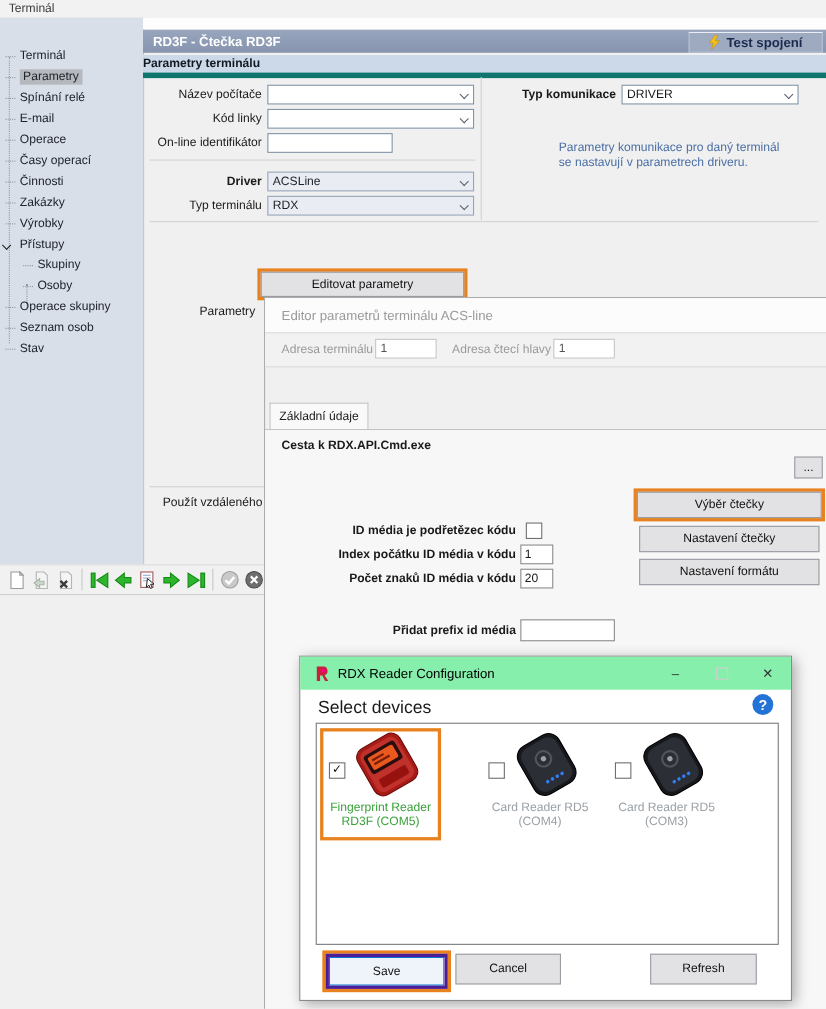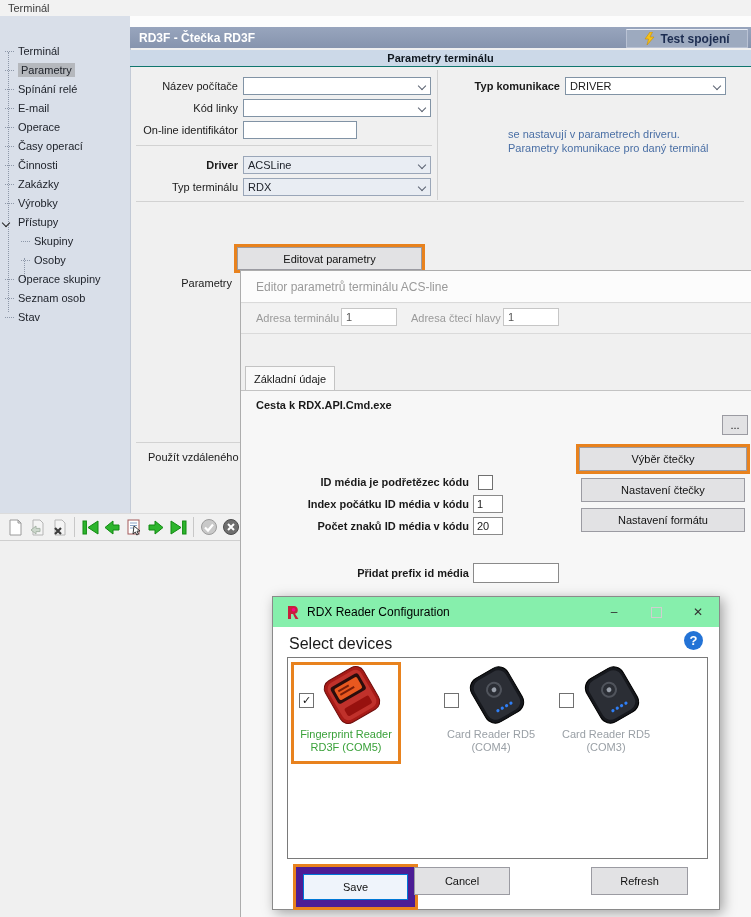--- a/index.html
+++ b/index.html
@@ -20,21 +20,21 @@
   .tree-item.indent{padding-left:34px;}
   .tree-item.indent .dash{left:21px;}
   .tree-item .sel{background:#b5b8bd;padding:1px 3px;}
   .tree-item .chev{position:absolute;left:3px;top:7px;width:5px;height:5px;border-right:1px solid #222;border-bottom:1px solid #222;transform:rotate(45deg);}
   .tree-guide{position:absolute;border-left:1px dotted #8d97a8;}
   
   .white-strip{left:130px;top:16px;width:621px;height:11px;background:#fdfdfd;}
   .content-header{left:130px;top:27px;width:621px;height:21px;background:linear-gradient(#98a5bd,#8694ae);color:#fff;font-weight:bold;font-size:12px;}
   .content-header .title{position:absolute;left:9px;top:4px;}
   .test-btn{position:absolute;right:3px;top:2px;width:120px;height:17px;background:#9daabf;border:1px solid #b9c2d4;border-top-color:#e9edf5;color:#1c2c50;font-weight:bold;display:flex;align-items:center;justify-content:center;gap:5px;cursor:pointer;}
-  .section-band{left:130px;top:50px;width:621px;height:16px;background:#ccd9e8;border-bottom:1px solid #0f766e;text-align:center;font-weight:bold;line-height:16px;color:#101820;}
+  .section-band{left:130px;top:50px;width:621px;height:16px;background:#ccd9e8;border-bottom:5px solid #0f766e;text-align:left;font-weight:bold;line-height:16px;color:#101820;}
   
   .flabel{position:absolute;text-align:right;white-space:nowrap;}
   .flabel.b{font-weight:bold;}
   .combo,.tinput{position:absolute;background:#fff;border:1px solid #8193a5;height:16px;line-height:16px;padding-left:4px;white-space:nowrap;}
   .combo .arr{position:absolute;right:5px;top:5px;width:5px;height:5px;border-right:1px solid #5a6270;border-bottom:1px solid #5a6270;transform:rotate(45deg);}
   .combo.dis{background:#e9edf3;border-color:#9aa6b8;color:#20242c;}
   .sep{position:absolute;border-top:1px solid #d2d2d2;}
   .vsep{position:absolute;border-left:1px solid #d2d2d2;}
   .info-blue{position:absolute;color:#4a6fa5;line-height:14px;white-space:nowrap;}
   
@@ -66,21 +66,21 @@
   .rdx-select{position:absolute;left:16px;top:38px;font-size:16px;}
   .help{position:absolute;right:16px;top:34px;width:19px;height:19px;border-radius:50%;background:#2373d6;color:#fff;font-weight:bold;font-size:13px;display:flex;align-items:center;justify-content:center;cursor:pointer;}
   .listbox{position:absolute;left:14px;top:60px;width:419px;height:200px;background:#fff;border:1px solid #7a7a7a;}
   .cell{position:absolute;top:4px;width:110px;height:102px;border:3px solid transparent;box-sizing:border-box;}
   .cell.hl{border-color:#E8821E;}
   .cell .cb{left:5px;top:28px;}
   .cell svg.dev{position:absolute;left:22px;top:0;}
   .cell .dlabel{position:absolute;left:0;top:63px;width:100%;text-align:center;line-height:13px;}
   .dlabel.green{color:#3aa13a;}
   .dlabel.gray{color:#9aa0a6;}
-  .savebtn{border:7px solid #4c1d95;box-shadow:inset 0 0 0 1px #0078d7, 0 0 0 3px #E8821E;}
+  .savebtn{border:3px solid #4c1d95;box-shadow:inset 0 0 0 1px #0078d7, 0 0 0 3px #E8821E;}
   
   .clip{overflow:hidden;white-space:nowrap;}
 </style>
 </head>
 <body>
 
 <div class="abs menubar">
   <span>Terminál</span>
 </div>
 
@@ -138,22 +138,22 @@
 
 <div class="abs flabel" style="left:130px;width:108px;top:181px;">Typ terminálu</div>
 <div class="abs combo dis" style="left:243px;top:178px;width:182px;"><span>RDX</span><span class="arr"></span></div>
 
 <div class="vsep" style="left:437px;top:70px;height:130px;"></div>
 
 <div class="abs flabel b" style="left:445px;width:115px;top:80px;">Typ komunikace</div>
 <div class="abs combo" style="left:565px;top:77px;width:155px;"><span>DRIVER</span><span class="arr"></span></div>
 
 <div class="info-blue" style="left:508px;top:127px;">
+  <div>Parametry komunikace pro daný terminál</div>
   <div>se nastavují v parametrech driveru.</div>
-  <div>Parametry komunikace pro daný terminál</div>
 </div>
 
 <div class="sep" style="left:136px;top:201px;width:608px;"></div>
 
 <div class="btn ring" style="left:237px;top:247px;width:183px;height:21px;">Editovat parametry</div>
 <div class="abs flabel" style="left:130px;width:102px;top:277px;">Parametry</div>
 
 <div class="sep" style="left:136px;top:442px;width:608px;"></div>
 <div class="abs clip" style="left:148px;top:451px;width:92px;">Použít vzdáleného z</div>
 

